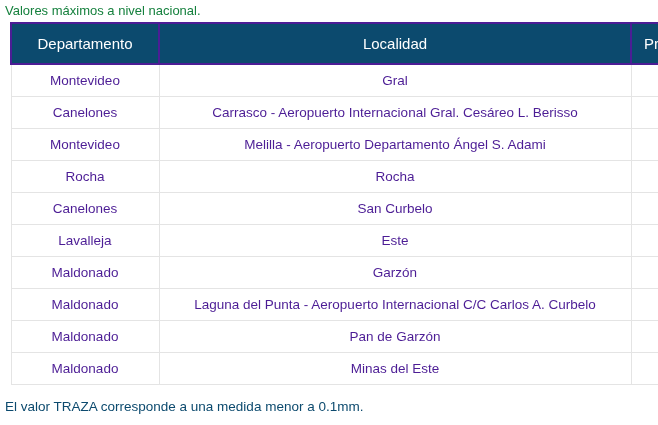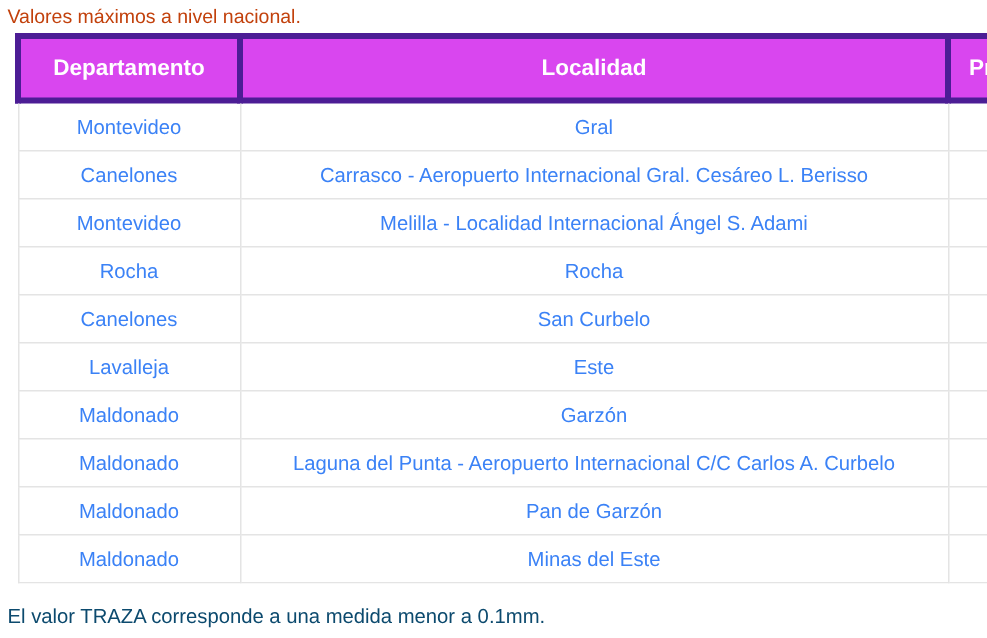--- a/index.html
+++ b/index.html
@@ -11,56 +11,56 @@
     width: 658px;
     height: 425px;
     overflow: hidden;
     font-family: "Liberation Sans", "DejaVu Sans", sans-serif;
     -webkit-font-smoothing: antialiased;
   }
   .intro {
     padding: 3px 0 0 5px;
     font-size: 13px;
     line-height: 15px;
-    color: #c2410c;
+    color: #15803d;
   }
   .table-wrap {
     margin: 4px 0 0 10px;
     width: 648px;
     overflow: hidden;
   }
   table.max-table {
     width: 790px;
     border-collapse: collapse;
     table-layout: fixed;
   }
   table.max-table col.c-dep   { width: 148px; }
   table.max-table col.c-loc   { width: 472px; }
   table.max-table col.c-extra { width: 170px; }
   table.max-table th {
-    background: #d946ef;
+    background: #0c4a6e;
     color: #ffffff;
     font-size: 15px;
-    font-weight: 700;
+    font-weight: 400;
     height: 39px;
-    border: 4px solid #4c1d95;
+    border: 2px solid #4c1d95;
     text-align: center;
     padding: 0;
     overflow: hidden;
     white-space: nowrap;
   }
   table.max-table th.h-extra {
     text-align: left;
     padding-left: 12px;
   }
   table.max-table td {
     height: 31px;
     border: 1px solid #e4e4e4;
     text-align: center;
-    color: #3b82f6;
+    color: #4c1d95;
     font-size: 13.5px;
     padding: 0 4px;
     overflow: hidden;
     white-space: nowrap;
   }
   .footnote {
     margin: 14px 0 0 5px;
     font-size: 13.5px;
     line-height: 16px;
     color: #0c4a6e;
@@ -91,21 +91,21 @@
         <td>Gral</td>
         <td></td>
       </tr>
       <tr>
         <td>Canelones</td>
         <td>Carrasco - Aeropuerto Internacional Gral. Cesáreo L. Berisso</td>
         <td></td>
       </tr>
       <tr>
         <td>Montevideo</td>
-        <td>Melilla - Localidad Internacional Ángel S. Adami</td>
+        <td>Melilla - Aeropuerto Departamento Ángel S. Adami</td>
         <td></td>
       </tr>
       <tr>
         <td>Rocha</td>
         <td>Rocha</td>
         <td></td>
       </tr>
       <tr>
         <td>Canelones</td>
         <td>San Curbelo</td>

